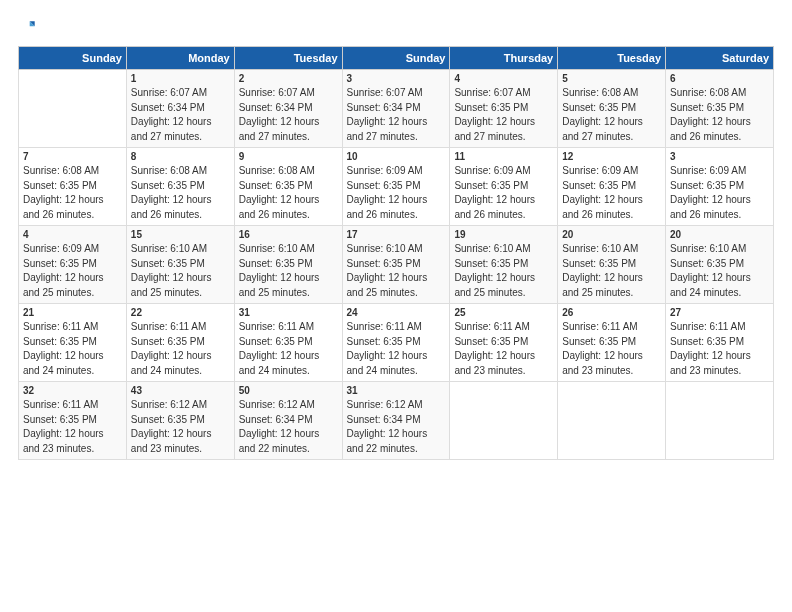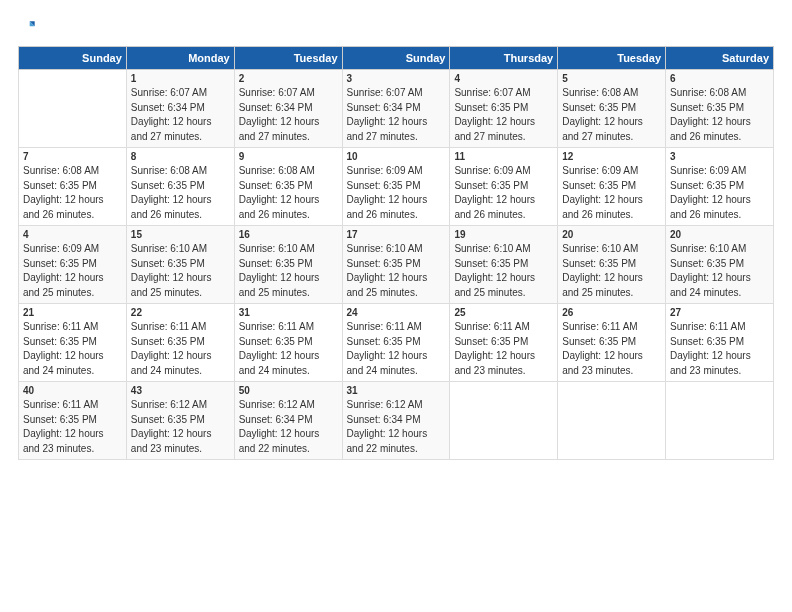--- a/index.html
+++ b/index.html
@@ -328,21 +328,21 @@
           <td>
             <span class="day-num">27</span>
             <div class="day-info" style="white-space: pre-line;">Sunrise: 6:11 AM
 Sunset: 6:35 PM
 Daylight: 12 hours
 and 23 minutes.</div>
           </td>
         </tr>
         <tr>
           <td>
-            <span class="day-num">40</span>
+            <span class="day-num">32</span>
             <div class="day-info" style="white-space: pre-line;">Sunrise: 6:11 AM
 Sunset: 6:35 PM
 Daylight: 12 hours
 and 23 minutes.</div>
           </td>
           <td>
             <span class="day-num">43</span>
             <div class="day-info" style="white-space: pre-line;">Sunrise: 6:12 AM
 Sunset: 6:35 PM
 Daylight: 12 hours

